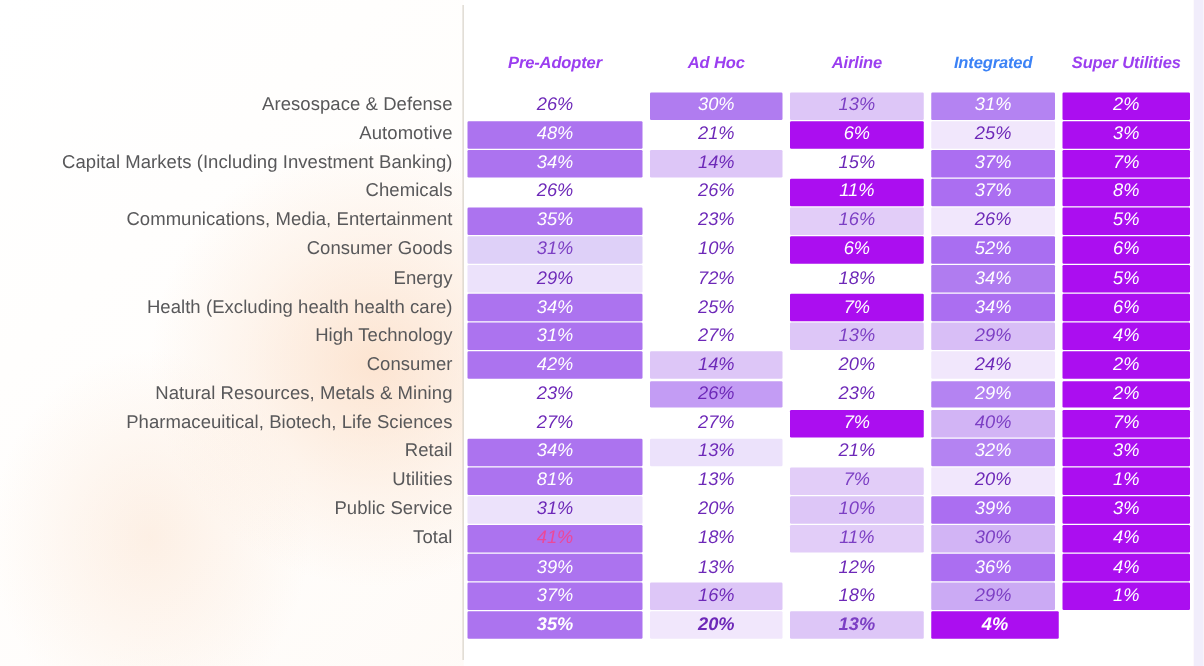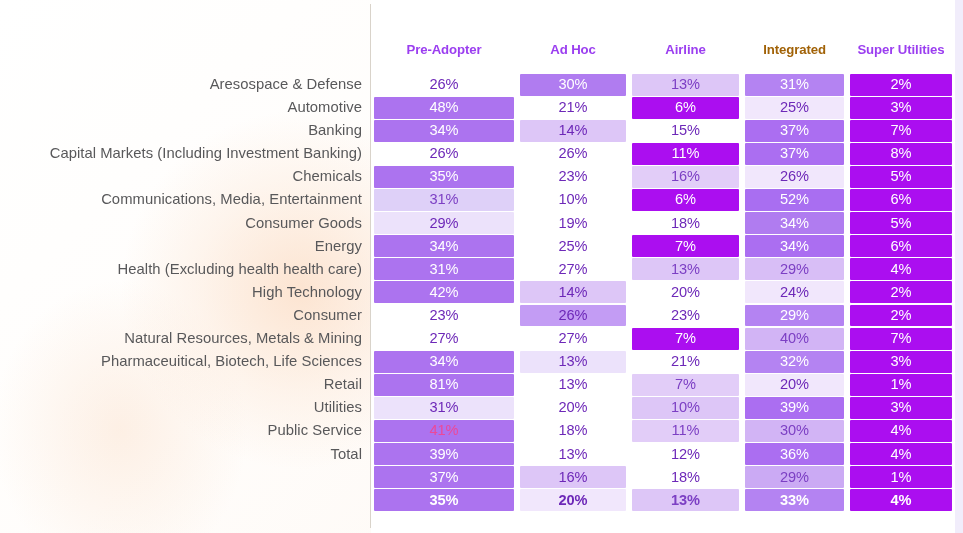--- a/index.html
+++ b/index.html
@@ -61,21 +61,21 @@
     color: #58585a;
     white-space: nowrap;
     letter-spacing: 0.05px;
   }
   .label-row.total { color: #58585a; }
 
   
   #table {
     position: absolute;
     left: 371px; top: 0;
-    width: 584px; height: 533px;
+    width: 584px; height: 533px; font-style: italic;
   }
   #header-row {
     position: absolute;
     left: 0; top: 42px;
     width: 584px;
     display: flex;
   }
   .hcell {
     font-size: 13.2px;
     font-weight: bold;
@@ -124,21 +124,20 @@
 
 <div id="stage">
   <div id="bg-gradient"></div>
   <div id="panel"></div>
   <div id="divider"></div>
   <div id="right-edge"></div>
 
   <div id="labels">
       <div class="label-row">Aresospace &amp; Defense</div>
       <div class="label-row">Automotive</div>
-      <div class="label-row">Banking</div>
       <div class="label-row">Capital Markets (Including Investment Banking)</div>
       <div class="label-row">Chemicals</div>
       <div class="label-row">Communications, Media, Entertainment</div>
       <div class="label-row">Consumer Goods</div>
       <div class="label-row">Energy</div>
       <div class="label-row">Health (Excluding health health care)</div>
       <div class="label-row">High Technology</div>
       <div class="label-row">Consumer</div>
       <div class="label-row">Natural Resources, Metals &amp; Mining</div>
       <div class="label-row">Pharmaceuitical, Biotech, Life Sciences</div>
@@ -146,21 +145,21 @@
       <div class="label-row">Utilities</div>
       <div class="label-row">Public Service</div>
       <div class="label-row total">Total</div>
     </div>
 
   <div id="table">
     <div id="header-row">
         <div class="hcell col0" style="color: rgb(155, 62, 240);">Pre-Adopter</div>
         <div class="hcell col1" style="color: rgb(155, 62, 240);">Ad Hoc</div>
         <div class="hcell col2" style="color: rgb(155, 62, 240);">Airline</div>
-        <div class="hcell col3" style="color: #a16207;">Integrated</div>
+        <div class="hcell col3" style="color: #3b82f6;">Integrated</div>
         <div class="hcell col4" style="color: rgb(155, 62, 240);">Super Utilities</div>
       </div>
     <div id="body-rows">
         <div class="drow">
           <div class="cell col0" style="color: rgb(109, 40, 184);"><div class="fill" style="background: rgb(255, 255, 255);"></div><span class="v">26%</span></div>
           <div class="cell col1" style="color: rgb(255, 255, 255);"><div class="fill" style="background: rgb(176, 124, 240);"></div><span class="v">30%</span></div>
           <div class="cell col2" style="color: rgb(124, 63, 196);"><div class="fill" style="background: rgb(221, 198, 247);"></div><span class="v">13%</span></div>
           <div class="cell col3" style="color: rgb(255, 255, 255);"><div class="fill" style="background: rgb(180, 131, 242);"></div><span class="v">31%</span></div>
           <div class="cell col4" style="color: rgb(255, 255, 255);"><div class="fill" style="background: rgb(171, 14, 240);"></div><span class="v">2%</span></div>
         </div>
@@ -194,21 +193,21 @@
         </div>
         <div class="drow">
           <div class="cell col0" style="color: rgb(124, 63, 196);"><div class="fill" style="background: rgb(222, 208, 248);"></div><span class="v">31%</span></div>
           <div class="cell col1" style="color: rgb(109, 40, 184);"><div class="fill" style="background: rgb(255, 255, 255);"></div><span class="v">10%</span></div>
           <div class="cell col2" style="color: rgb(255, 255, 255);"><div class="fill" style="background: rgb(171, 14, 240);"></div><span class="v">6%</span></div>
           <div class="cell col3" style="color: rgb(255, 255, 255);"><div class="fill" style="background: rgb(169, 110, 241);"></div><span class="v">52%</span></div>
           <div class="cell col4" style="color: rgb(255, 255, 255);"><div class="fill" style="background: rgb(171, 14, 240);"></div><span class="v">6%</span></div>
         </div>
         <div class="drow">
           <div class="cell col0" style="color: rgb(109, 40, 184);"><div class="fill" style="background: rgb(236, 226, 251);"></div><span class="v">29%</span></div>
-          <div class="cell col1" style="color: rgb(109, 40, 184);"><div class="fill" style="background: rgb(255, 255, 255);"></div><span class="v">19%</span></div>
+          <div class="cell col1" style="color: rgb(109, 40, 184);"><div class="fill" style="background: rgb(255, 255, 255);"></div><span class="v">72%</span></div>
           <div class="cell col2" style="color: rgb(109, 40, 184);"><div class="fill" style="background: rgb(255, 255, 255);"></div><span class="v">18%</span></div>
           <div class="cell col3" style="color: rgb(255, 255, 255);"><div class="fill" style="background: rgb(176, 124, 240);"></div><span class="v">34%</span></div>
           <div class="cell col4" style="color: rgb(255, 255, 255);"><div class="fill" style="background: rgb(171, 14, 240);"></div><span class="v">5%</span></div>
         </div>
         <div class="drow">
           <div class="cell col0" style="color: rgb(255, 255, 255);"><div class="fill" style="background: rgb(172, 115, 239);"></div><span class="v">34%</span></div>
           <div class="cell col1" style="color: rgb(109, 40, 184);"><div class="fill" style="background: rgb(255, 255, 255);"></div><span class="v">25%</span></div>
           <div class="cell col2" style="color: rgb(255, 255, 255);"><div class="fill" style="background: rgb(171, 14, 240);"></div><span class="v">7%</span></div>
           <div class="cell col3" style="color: rgb(255, 255, 255);"><div class="fill" style="background: rgb(171, 110, 241);"></div><span class="v">34%</span></div>
           <div class="cell col4" style="color: rgb(255, 255, 255);"><div class="fill" style="background: rgb(171, 14, 240);"></div><span class="v">6%</span></div>
@@ -280,18 +279,17 @@
           <div class="cell col0" style="color: rgb(255, 255, 255);"><div class="fill" style="background: rgb(172, 115, 239);"></div><span class="v">37%</span></div>
           <div class="cell col1" style="color: rgb(109, 40, 184);"><div class="fill" style="background: rgb(221, 198, 247);"></div><span class="v">16%</span></div>
           <div class="cell col2" style="color: rgb(109, 40, 184);"><div class="fill" style="background: rgb(255, 255, 255);"></div><span class="v">18%</span></div>
           <div class="cell col3" style="color: rgb(124, 63, 196);"><div class="fill" style="background: rgb(203, 170, 244);"></div><span class="v">29%</span></div>
           <div class="cell col4" style="color: rgb(255, 255, 255);"><div class="fill" style="background: rgb(171, 14, 240);"></div><span class="v">1%</span></div>
         </div>
         <div class="drow total">
           <div class="cell col0" style="color: rgb(255, 255, 255);"><div class="fill" style="background: rgb(172, 115, 239);"></div><span class="v">35%</span></div>
           <div class="cell col1" style="color: rgb(109, 40, 184);"><div class="fill" style="background: rgb(241, 231, 252);"></div><span class="v">20%</span></div>
           <div class="cell col2" style="color: rgb(124, 63, 196);"><div class="fill" style="background: rgb(221, 198, 247);"></div><span class="v">13%</span></div>
-          <div class="cell col3" style="color: rgb(255, 255, 255);"><div class="fill" style="background: rgb(180, 131, 242);"></div><span class="v">33%</span></div>
           <div class="cell col4" style="color: rgb(255, 255, 255);"><div class="fill" style="background: rgb(171, 14, 240);"></div><span class="v">4%</span></div>
         </div>
       </div>
   </div>
 </div>
 
 </body></html>

